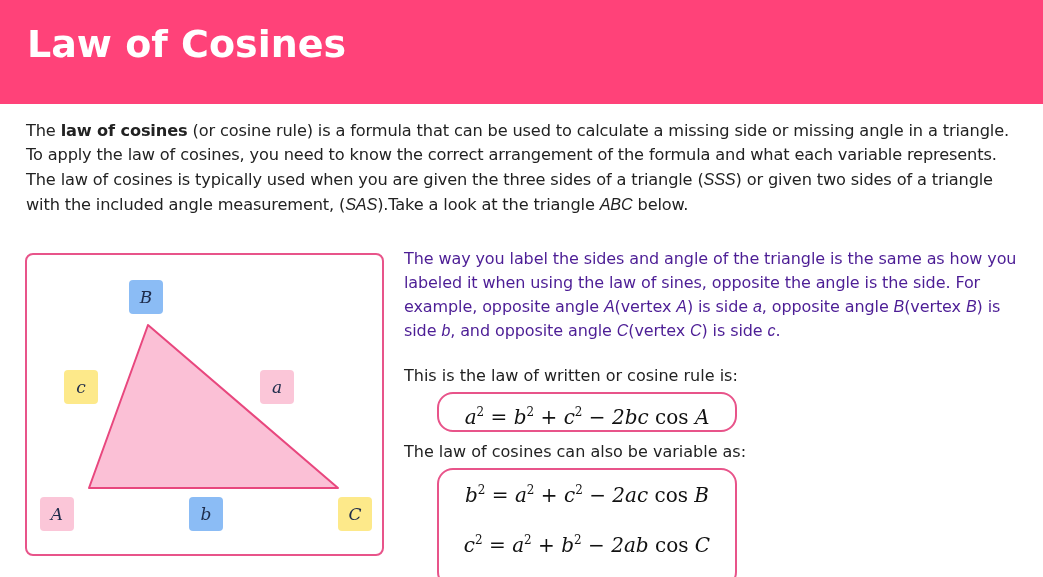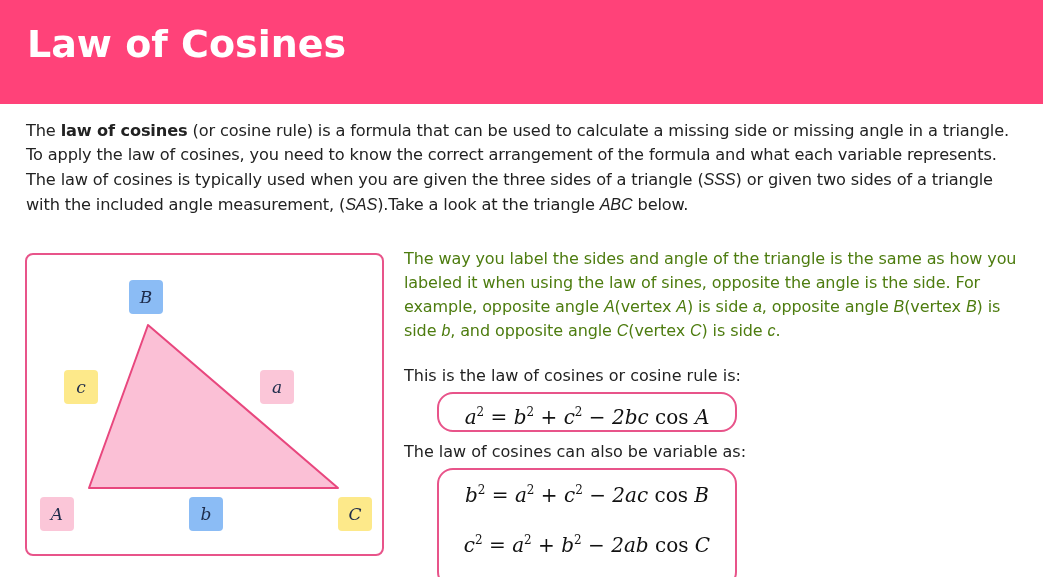--- a/index.html
+++ b/index.html
@@ -36,21 +36,21 @@
     position: absolute; width: 34px; height: 34px; border-radius: 4px;
     display: flex; align-items: center; justify-content: center;
     font-family: "DejaVu Serif", serif; font-style: italic; font-size: 17px;
     color: #1d2b4a;
   }
   .blue { background: #8bbcf5; }
   .yellow { background: #fde98a; }
   .pink { background: #fbc6d8; }
   .right-text {
     position: absolute; left: 404px; top: 247px; width: 620px;
-    font-size: 16px; line-height: 24px; color: #4d7c0f; letter-spacing: -0.1px;
+    font-size: 16px; line-height: 24px; color: #4c1d95; letter-spacing: -0.1px;
   }
   .caption {
     position: absolute; left: 404px; font-size: 16px; color: #222;
   }
   .formula-box {
     position: absolute; left: 437px; width: 300px;
     border: 2px solid #e8548a; border-radius: 16px; box-sizing: border-box;
     text-align: center;
     font-family: "DejaVu Serif", serif; font-size: 20px; color: #111;
   }
@@ -76,21 +76,21 @@
   <div class="lbl blue" style="left:102px; top:25px;">B</div>
   <div class="lbl yellow" style="left:37px; top:115px;">c</div>
   <div class="lbl pink" style="left:233px; top:115px;">a</div>
   <div class="lbl pink" style="left:13px; top:242px;">A</div>
   <div class="lbl blue" style="left:162px; top:242px;">b</div>
   <div class="lbl yellow" style="left:311px; top:242px;">C</div>
 </div>
 
 <div class="right-text"><span>The way you label the sides and angle of the triangle is the same as how you labeled it when using the law of sines, opposite the angle is the side. For example, opposite angle </span><span class="m">A</span><span>(vertex </span><span class="m">A</span><span>) is side </span><span class="m">a</span><span>, opposite angle </span><span class="m">B</span><span>(vertex </span><span class="m">B</span><span>) is side </span><span class="m">b</span><span>, and opposite angle </span><span class="m">C</span><span>(vertex </span><span class="m">C</span><span>) is side </span><span class="m">c</span><span>.</span></div>
 
-<div class="caption" style="top:366px;">This is the law of cosines or cosine rule is:</div>
+<div class="caption" style="top:366px;">This is the law of written or cosine rule is:</div>
 
 <div class="formula-box" style="top:392px; height:40px; line-height:36px;">
   <span class="fi">a</span><sup>2</sup> = <span class="fi">b</span><sup>2</sup> + <span class="fi">c</span><sup>2</sup> − <span class="fi">2bc</span> cos <span class="fi">A</span>
 </div>
 
 <div class="caption" style="top:442px;">The law of cosines can also be variable as:</div>
 
 <div class="formula-box" style="top:468px; height:120px; padding-top:6px;">
   <div style="line-height:28px;"><span class="fi">b</span><sup>2</sup> = <span class="fi">a</span><sup>2</sup> + <span class="fi">c</span><sup>2</sup> − <span class="fi">2ac</span> cos <span class="fi">B</span></div>
   <div style="line-height:30px;margin-top:16px;"><span class="fi">c</span><sup>2</sup> = <span class="fi">a</span><sup>2</sup> + <span class="fi">b</span><sup>2</sup> − <span class="fi">2ab</span> cos <span class="fi">C</span></div>

